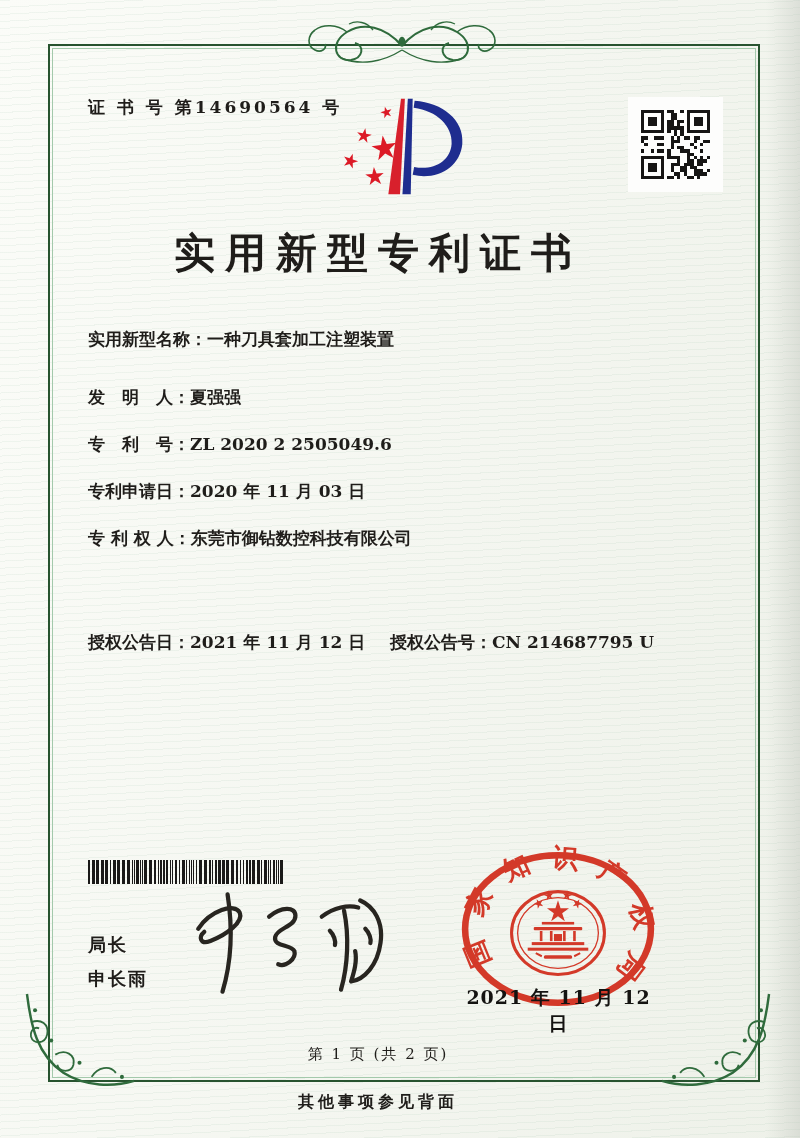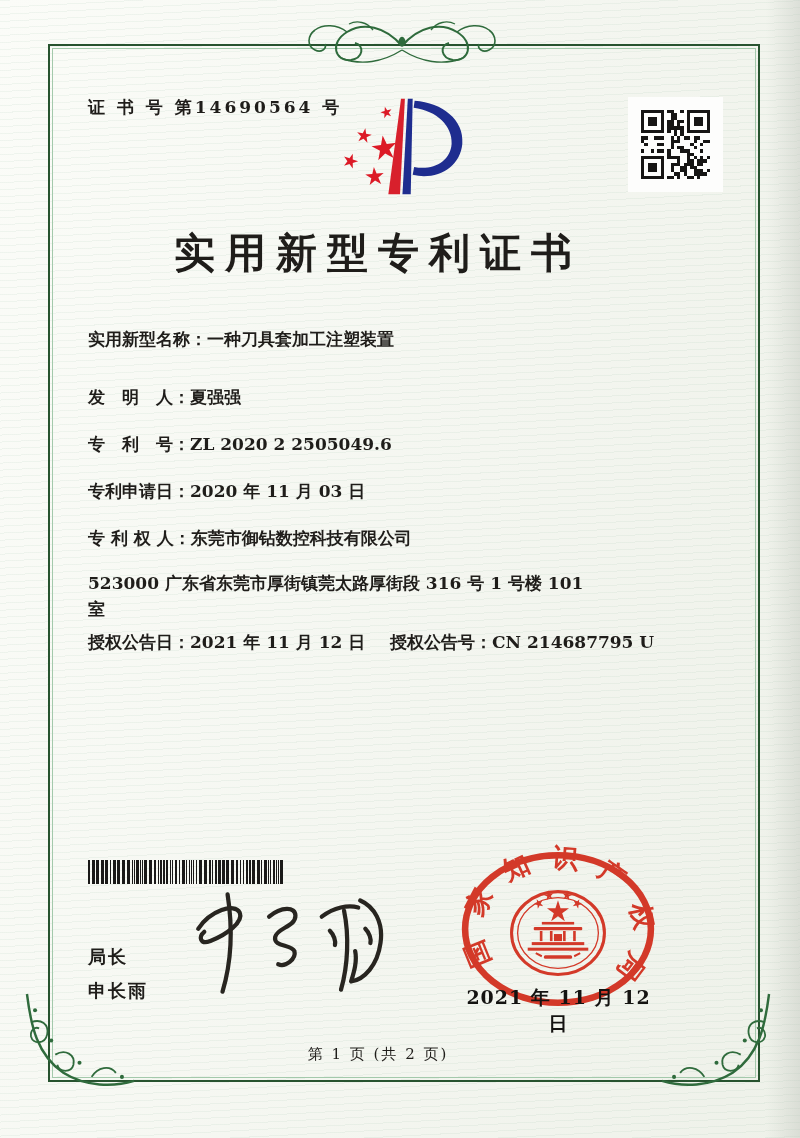--- a/index.html
+++ b/index.html
@@ -19,21 +19,21 @@
     font-weight:700;letter-spacing:10px;}
   .fields{position:absolute;left:88px;top:0;width:626px;font-size:17px;font-weight:600;}
   .frow{position:absolute;display:flex;line-height:26px;white-space:pre-wrap;}
   .frow .lbl{flex:0 0 auto;white-space:pre;}
   .addr-val{width:505px;}
   .grant-pair1{width:302px;flex:0 0 auto;}
   .paras{position:absolute;left:86px;top:660px;width:634px;font-size:16.5px;line-height:25.5px;
     font-weight:600;text-align:justify;letter-spacing:0.4px;}
   .paras p{margin:0 0 12px 0;text-indent:2em;}
   .barcode{position:absolute;left:88px;top:860px;width:205px;height:24px;}
-  .director{position:absolute;left:88px;top:928px;font-size:18px;font-weight:700;letter-spacing:2px;line-height:34px;margin-top:12px;}
+  .director{position:absolute;left:88px;top:928px;font-size:18px;font-weight:700;letter-spacing:2px;line-height:34px;}
   .signature{position:absolute;left:182px;top:886px;width:238px;height:114px;}
   .seal{position:absolute;left:455px;top:842px;width:207px;height:177px;opacity:0.95;}
   .seal-date{position:absolute;left:455px;top:985px;width:207px;text-align:center;
     font-size:19px;font-weight:600;letter-spacing:1px;color:#141311;}
   .page-info{position:absolute;left:0;right:44px;top:1045px;text-align:center;font-size:15px;
     font-weight:400;letter-spacing:2px;}
   .back-note{position:absolute;left:0;right:44px;top:1092px;text-align:center;font-size:16px;
     font-weight:700;letter-spacing:4px;}
   .orn-top{position:absolute;left:277px;top:16px;width:250px;height:60px;}
   .orn-bl{position:absolute;left:20px;top:992px;width:118px;height:96px;}
@@ -328,21 +328,21 @@
     <div class="frow" style="top:431px">
       <span class="lbl">专　利　号：</span><span>ZL 2020 2 2505049.6</span>
     </div>
     <div class="frow" style="top:478px">
       <span class="lbl">专利申请日：</span><span>2020 年 11 月 03 日</span>
     </div>
     <div class="frow" style="top:525px">
       <span class="lbl">专 利 权 人：</span><span>东莞市御钻数控科技有限公司</span>
     </div>
     <div class="frow" style="top:570px">
-      <span class="addr-val">523000 广东省东莞市厚街镇莞太路厚街段 316 号 1 号楼 101 室</span>
+      
     </div>
     <div class="frow" style="top:629px">
       <span class="grant-pair1"><span class="lbl">授权公告日：</span><span>2021 年 11 月 12 日</span></span>
       <span><span class="lbl">授权公告号：</span><span>CN 214687795 U</span></span>
     </div>
   </div>
 
 
   <svg class="barcode" id="bc-svg" viewBox="0 0 205 24" shape-rendering="crispEdges">
       <rect x="0" y="0" width="2" height="24" fill="#1a1918"></rect>
@@ -445,14 +445,15 @@
       <rect x="76" y="99" width="52" height="3"></rect>
       <rect x="72" y="104.5" width="60" height="3"></rect>
       <rect x="88" y="112" width="28" height="3.5" rx="1.5"></rect>
       <path d="M80,110 l6,3 M124,110 l-6,3" stroke="#d2301f" stroke-width="2"></path>
     </g>
   </svg>
 
   <div class="seal-date">2021 年 11 月 12 日</div>
 
   <div class="page-info">第 1 页 (共 2 页)</div>
+  <div class="back-note">其他事项参见背面</div>
 
 </div>
 
 </body></html>

